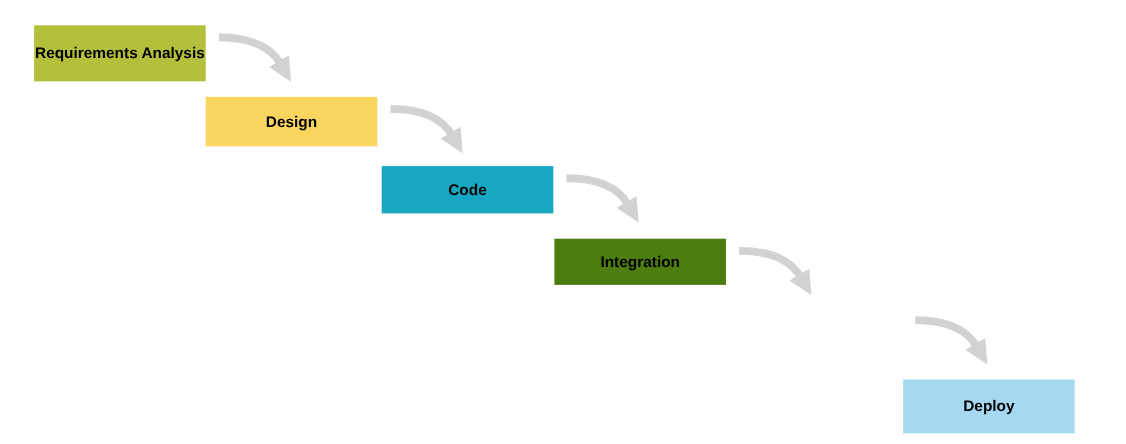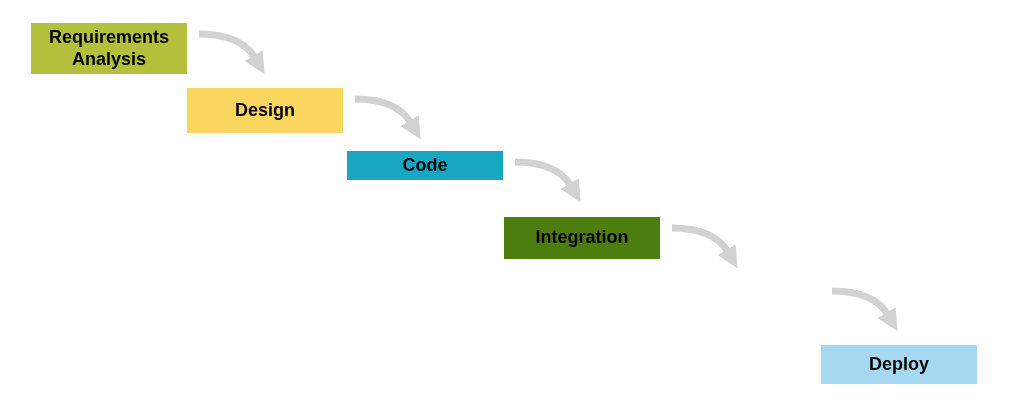--- a/index.html
+++ b/index.html
@@ -11,21 +11,21 @@
     overflow: hidden;
     font-family: "Liberation Sans", sans-serif;
   }
   .step-box {
     position: absolute;
     display: flex;
     align-items: center;
     justify-content: center;
     text-align: center;
     font-weight: bold;
-    font-size: 18px;
+    font-size: 14px;
     line-height: 1.18;
     color: #000000;
   }
   .arrow-wrap {
     position: absolute;
     width: 84px;
     height: 58px;
     pointer-events: none;
   }
 </style>
@@ -48,21 +48,21 @@
       <span>Design</span>
     </div>
     <div class="arrow-wrap" style="left: 351px; top: 91px;"><svg width="84" height="58" viewBox="0 0 84 58">
         <defs>
           <marker id="ah1" markerWidth="4" markerHeight="4" refX="0.4" refY="1.5" orient="auto">
             <path d="M0,0 L3.1,1.5 L0,3 Z" fill="#d2d2d2"></path>
           </marker>
         </defs>
         <path d="M4,8 C30,8 50,15 60,32" fill="none" stroke="#d2d2d2" stroke-width="7" stroke-linecap="butt" marker-end="url(#ah1)"></path>
       </svg></div>
-    <div class="step-box" style="left: 347px; top: 151px; width: 156px; height: 29px; background: rgb(24, 167, 195);">
+    <div class="step-box" style="left: 347px; top: 151px; width: 156px; height: 43px; background: rgb(24, 167, 195);">
       <span>Code</span>
     </div>
     <div class="arrow-wrap" style="left: 511px; top: 154px;"><svg width="84" height="58" viewBox="0 0 84 58">
         <defs>
           <marker id="ah2" markerWidth="4" markerHeight="4" refX="0.4" refY="1.5" orient="auto">
             <path d="M0,0 L3.1,1.5 L0,3 Z" fill="#d2d2d2"></path>
           </marker>
         </defs>
         <path d="M4,8 C30,8 50,15 60,32" fill="none" stroke="#d2d2d2" stroke-width="7" stroke-linecap="butt" marker-end="url(#ah2)"></path>
       </svg></div>
@@ -78,16 +78,16 @@
         <path d="M4,8 C30,8 50,15 60,32" fill="none" stroke="#d2d2d2" stroke-width="7" stroke-linecap="butt" marker-end="url(#ah3)"></path>
       </svg></div>
     <div class="arrow-wrap" style="left: 828px; top: 283px;"><svg width="84" height="58" viewBox="0 0 84 58">
         <defs>
           <marker id="ah4" markerWidth="4" markerHeight="4" refX="0.4" refY="1.5" orient="auto">
             <path d="M0,0 L3.1,1.5 L0,3 Z" fill="#d2d2d2"></path>
           </marker>
         </defs>
         <path d="M4,8 C30,8 50,15 60,32" fill="none" stroke="#d2d2d2" stroke-width="7" stroke-linecap="butt" marker-end="url(#ah4)"></path>
       </svg></div>
-    <div class="step-box" style="left: 821px; top: 345px; width: 156px; height: 39px; background: rgb(166, 217, 241);">
+    <div class="step-box" style="left: 821px; top: 345px; width: 156px; height: 49px; background: rgb(166, 217, 241);">
       <span>Deploy</span>
     </div>
   </div>
 
 </body></html>

